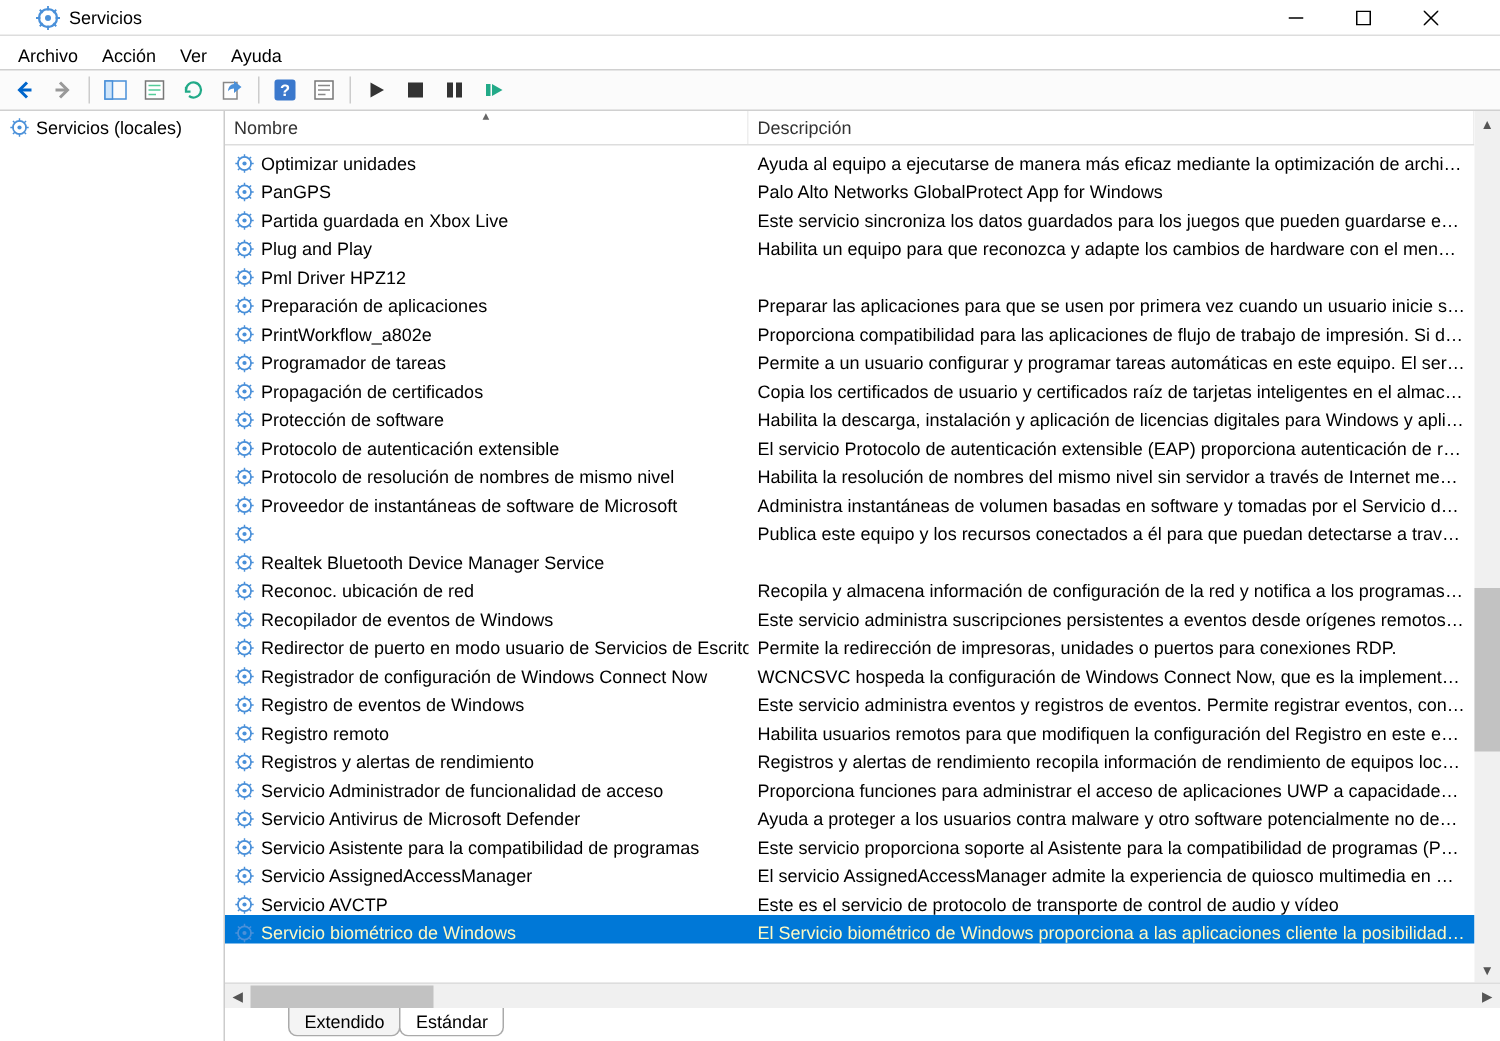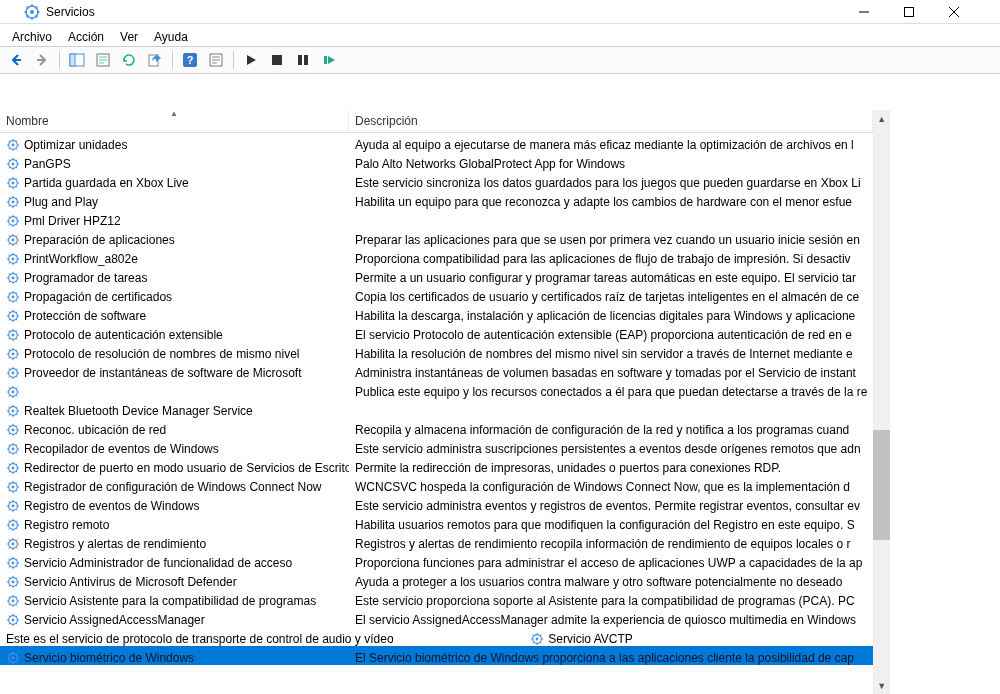--- a/index.html
+++ b/index.html
@@ -15,30 +15,30 @@
 .menubar .mi { padding: 2px 8px; font-size: 12px; cursor: pointer; }
 
 .toolbar { height: 28px; display: flex; align-items: center; padding: 0 4px; border-top: 1px solid #d0d0d0; border-bottom: 1px solid #d0d0d0; background: #fbfbfb; gap: 2px;}
 .tbtn { width: 24px; height: 24px; display: flex; align-items: center; justify-content: center; cursor: pointer; border: 1px solid transparent; }
 .tsep { width: 1px; height: 18px; background: #ccc; margin: 0 3px; }
 
 .body-area { flex: 1; display: flex; min-height: 0; }
 .sidebar { width: 150px; border-right: 1px solid #ccc; padding: 2px; overflow: auto; }
 .sidebar .node { display: flex; align-items: center; padding: 2px 4px; gap: 4px; cursor: pointer; }
 
-.main { flex: 1; display: flex; flex-direction: row; min-width: 0; margin-top: 36px; }
+.main { flex: 1; display: flex; flex-direction: column; min-width: 0; }
 .listwrap { flex: 1; overflow: auto; position: relative; }
 .list-header { display: flex; background: #fff; border-bottom: 1px solid #ddd; position: sticky; top: 0; z-index: 2; }
 .colh { padding: 4px 6px; font-size: 12px; color: #333; border-right: 1px solid #eee; cursor: pointer; position: relative; }
 .colh.name { width: 349px; flex: 0 0 349px; }
 .colh.desc { flex: 1; }
 .sort-arrow { position: absolute; left: 50%; top: -2px; transform: translateX(-50%); font-size: 9px; color: #666; }
 
 .row { display: flex; align-items: flex-end; height: 19px; font-size: 12px; white-space: nowrap; cursor: pointer; }
-.row.selected { background: #0078d7; color: #0f172a; }
+.row.selected { background: #0078d7; color: #fef9c3; }
 .cell { overflow: hidden; text-overflow: ellipsis; padding: 0 6px; }
 .cell.name { width: 349px; flex: 0 0 349px; display: flex; align-items: center; gap: 4px; }
 .cell.desc { flex: 1; }
 
 .gear-svg { width: 14px; height: 14px; flex-shrink: 0; }
 
 .hscroll { height: 17px; background: #f0f0f0; border-top: 1px solid #ddd; display: flex; align-items: center; }
 .hscroll .track { flex: 1; height: 15px; background: #f0f0f0; position: relative; }
 .hscroll .thumb { position: absolute; height: 100%; background: #c2c2c2; }
 .hscroll .btn { width: 17px; height: 15px; background: #f0f0f0; display:flex; align-items:center; justify-content:center; color:#555; font-size:9px;}
@@ -158,20 +158,30 @@
     </div>
   <div class="tbtn">
       <svg width="14" height="14" viewBox="0 0 14 14">
         <rect x="2" y="3" width="3" height="8" fill="#2a8"></rect>
         <path d="M6 3l7 4-7 4z" fill="#2a8"></path>
       </svg>
     </div>
 </div>
 
 <div class="body-area">
+  <div class="sidebar">
+    <div class="node">
+      <svg class="gear-svg" viewBox="0 0 16 16">
+          <circle cx="8" cy="8" r="5" fill="none" stroke="#4a90d9" stroke-width="1.3"></circle>
+          <circle cx="8" cy="8" r="1.6" fill="#4a90d9"></circle>
+          <path d="M8 1v2.5M8 12.5V15M1 8h2.5M12.5 8H15M3 3l1.8 1.8M11.2 11.2L13 13M3 13l1.8-1.8M11.2 4.8L13 3" stroke="#4a90d9" stroke-width="1.1"></path>
+        </svg>
+      <span>Servicios (locales)</span>
+    </div>
+  </div>
 
   <div class="main">
     <div style="flex:1; display:flex; min-height:0;">
       <div class="listwrap" id="listwrap">
         <div class="list-header">
           <div class="colh name">
             <span>Nombre</span>
             <span class="sort-arrow">▴</span>
           </div>
           <div class="colh desc"><span>Descripción</span></div>
@@ -456,29 +466,29 @@
                 <svg class="gear-svg" viewBox="0 0 16 16">
                   <circle cx="8" cy="8" r="5" fill="none" stroke="#4a90d9" stroke-width="1.3"></circle>
                   <circle cx="8" cy="8" r="1.6" fill="#4a90d9"></circle>
                   <path d="M8 1v2.5M8 12.5V15M1 8h2.5M12.5 8H15M3 3l1.8 1.8M11.2 11.2L13 13M3 13l1.8-1.8M11.2 4.8L13 3" stroke="#4a90d9" stroke-width="1.1"></path>
                 </svg>
                 <span>Servicio AssignedAccessManager</span>
               </div>
               <div class="cell desc">El servicio AssignedAccessManager admite la experiencia de quiosco multimedia en Windows</div>
             </div>
             <div class="row">
+              <div class="cell name">
+                <svg class="gear-svg" viewBox="0 0 16 16">
+                  <circle cx="8" cy="8" r="5" fill="none" stroke="#4a90d9" stroke-width="1.3"></circle>
+                  <circle cx="8" cy="8" r="1.6" fill="#4a90d9"></circle>
+                  <path d="M8 1v2.5M8 12.5V15M1 8h2.5M12.5 8H15M3 3l1.8 1.8M11.2 11.2L13 13M3 13l1.8-1.8M11.2 4.8L13 3" stroke="#4a90d9" stroke-width="1.1"></path>
+                </svg>
+                <span>Servicio AVCTP</span>
+              </div>
               <div class="cell desc">Este es el servicio de protocolo de transporte de control de audio y vídeo</div>
-              <div class="cell name">
-                <svg class="gear-svg" viewBox="0 0 16 16">
-                  <circle cx="8" cy="8" r="5" fill="none" stroke="#4a90d9" stroke-width="1.3"></circle>
-                  <circle cx="8" cy="8" r="1.6" fill="#4a90d9"></circle>
-                  <path d="M8 1v2.5M8 12.5V15M1 8h2.5M12.5 8H15M3 3l1.8 1.8M11.2 11.2L13 13M3 13l1.8-1.8M11.2 4.8L13 3" stroke="#4a90d9" stroke-width="1.1"></path>
-                </svg>
-                <span>Servicio AVCTP</span>
-              </div>
             </div>
             <div class="row selected">
               <div class="cell name">
                 <svg class="gear-svg" viewBox="0 0 16 16">
                   <circle cx="8" cy="8" r="5" fill="none" stroke="#4a90d9" stroke-width="1.3"></circle>
                   <circle cx="8" cy="8" r="1.6" fill="#4a90d9"></circle>
                   <path d="M8 1v2.5M8 12.5V15M1 8h2.5M12.5 8H15M3 3l1.8 1.8M11.2 11.2L13 13M3 13l1.8-1.8M11.2 4.8L13 3" stroke="#4a90d9" stroke-width="1.1"></path>
                 </svg>
                 <span>Servicio biométrico de Windows</span>
               </div>

